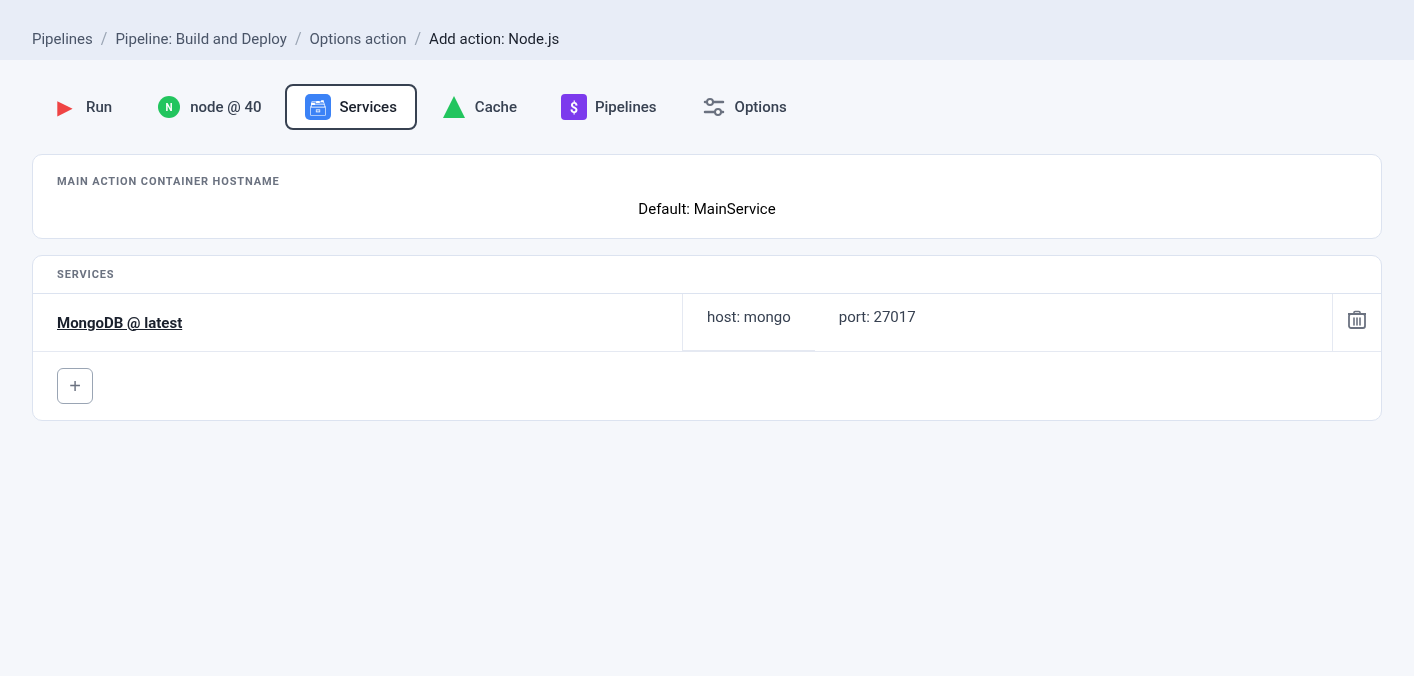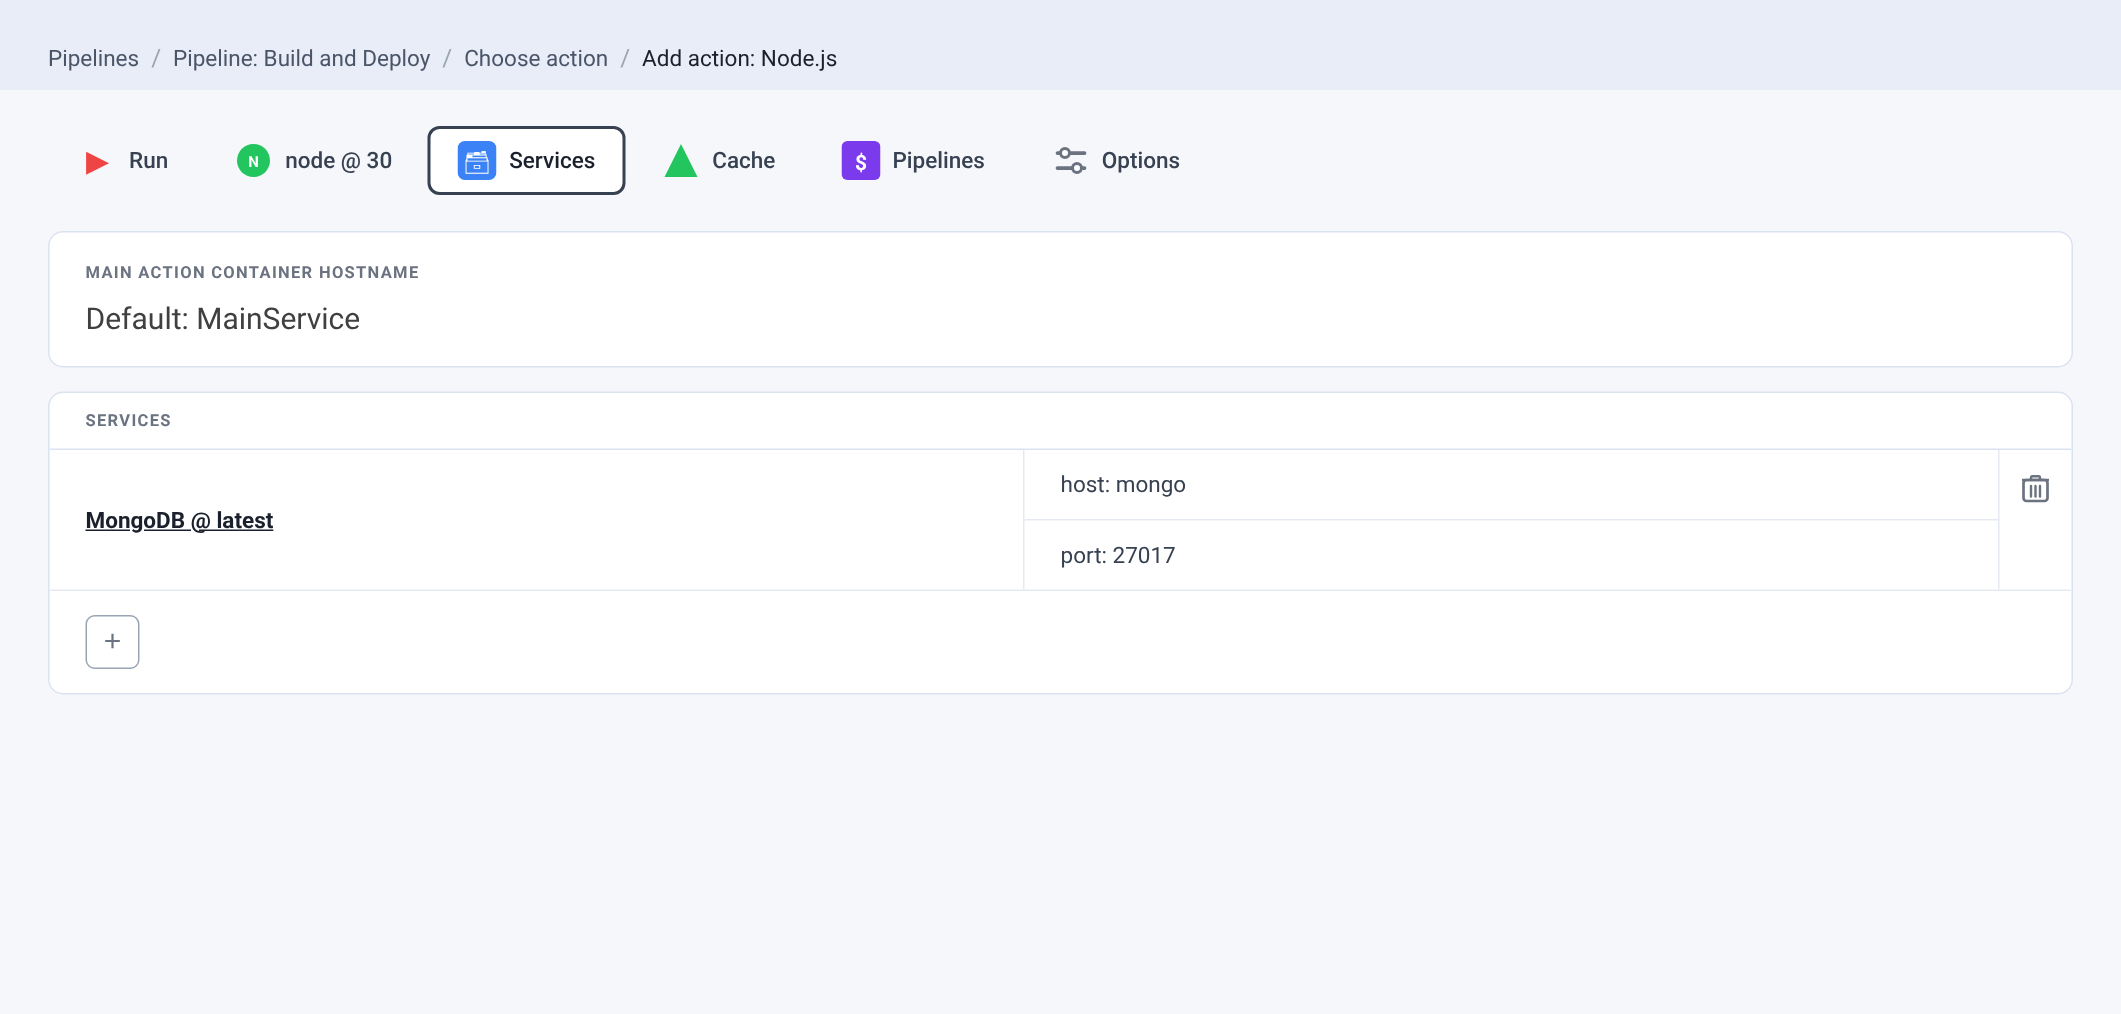--- a/index.html
+++ b/index.html
@@ -89,22 +89,23 @@
     }
     .hostname-label {
       font-size: 11px;
       font-weight: 700;
       letter-spacing: 0.08em;
       color: #6b7280;
       text-transform: uppercase;
       margin-bottom: 12px;
     }
     .hostname-value {
-      font-size: 20px;
-      color: #404040;
+      font-size: 15px;
+      color: #000000;
+      text-align: center;
     }
 
     
     .services-card {
       padding: 0;
     }
     .services-header {
       display: grid;
       grid-template-columns: 1fr 1fr 48px;
       border-bottom: 1.5px solid #dce3f0;
@@ -130,21 +131,21 @@
     }
     .service-name-link {
       font-size: 15px;
       font-weight: 700;
       color: #1a202c;
       text-decoration: underline;
       cursor: pointer;
     }
     .access-details-col {
       display: flex;
-      flex-direction: column;
+      flex-direction: row;
       border-right: 1px solid #e5e9f2;
     }
     .access-detail-row {
       padding: 14px 24px;
       font-size: 15px;
       color: #374151;
       border-bottom: 1px solid #e5e9f2;
     }
     .access-detail-row:last-child {
       border-bottom: none;
@@ -187,42 +188,42 @@
     .icon-run { color: #ef4444; font-size: 20px; }
   </style>
 </head>
 <body>
 
 <div class="breadcrumb-bar">
   <span class="breadcrumb-item">Pipelines</span>
   <span class="breadcrumb-separator">/</span>
   <span class="breadcrumb-item">Pipeline: Build and Deploy</span>
   <span class="breadcrumb-separator">/</span>
-  <span class="breadcrumb-item">Choose action</span>
+  <span class="breadcrumb-item">Options action</span>
   <span class="breadcrumb-separator">/</span>
   <span class="breadcrumb-current">Add action: Node.js</span>
 </div>
 
 <div class="main-content">
 
   <div class="tabs">
 
     <div class="tab">
       <span class="tab-icon icon-run">▶</span>
       <span>Run</span>
     </div>
 
     <div class="tab">
       <span class="tab-icon" style="font-size:20px;">
         <svg width="24" height="24" viewBox="0 0 24 24">
             <circle cx="12" cy="12" r="11" fill="#22c55e"></circle>
             <text x="12" y="16" text-anchor="middle" fill="#fff" font-size="10" font-weight="bold">N</text>
           </svg>
       </span>
-      <span>node @ 30</span>
+      <span>node @ 40</span>
     </div>
 
     <div class="tab active">
       <span class="tab-icon">
         <svg width="26" height="26" viewBox="0 0 26 26">
             <rect width="26" height="26" rx="5" fill="#3b82f6"></rect>
             <text x="13" y="19" text-anchor="middle" fill="#fff" font-size="15">🗃</text>
           </svg>
       </span>
       <span>Services</span>

